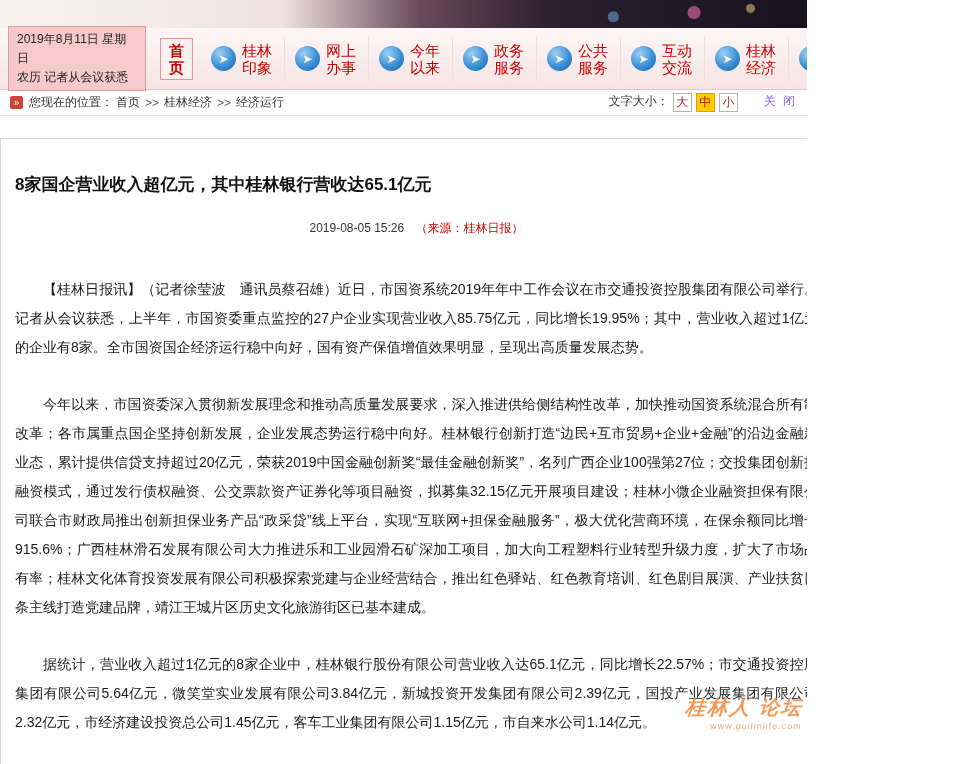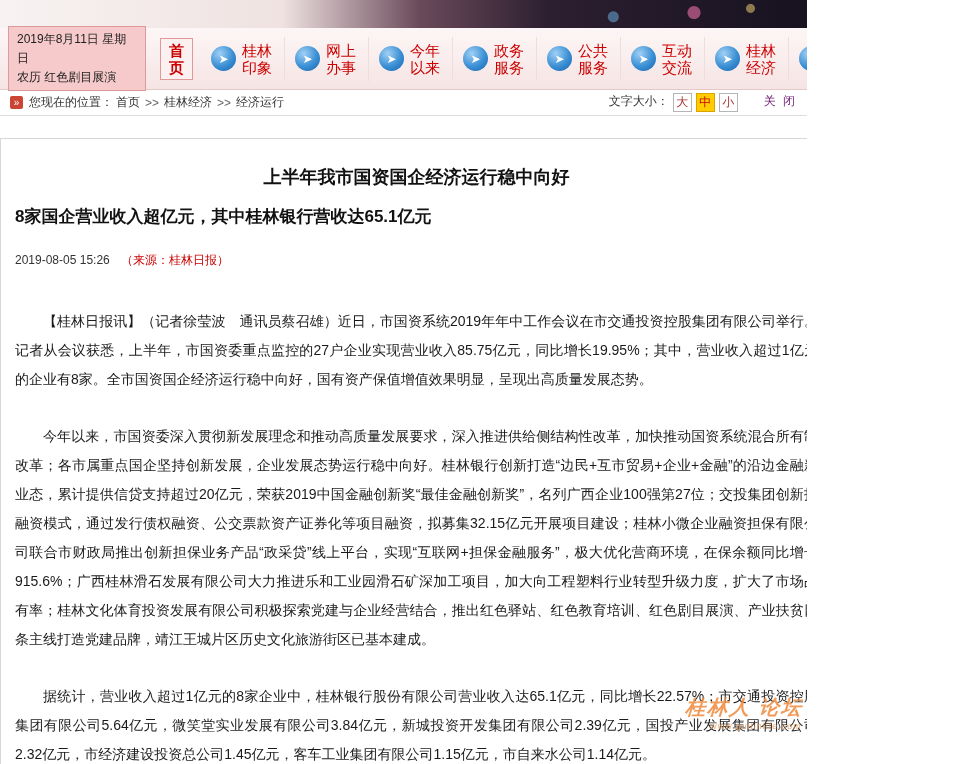--- a/index.html
+++ b/index.html
@@ -66,35 +66,35 @@
     margin-right:6px;border-radius:2px;
   }
   .crumb-link{color:#333;cursor:pointer;margin:0 3px;}
   .crumb-sep{color:#666;margin:0 2px;}
   .crumb-right{margin-left:auto;display:flex;align-items:flex-start;gap:4px;}
   .sizebox{
     width:17px;height:17px;display:inline-flex;align-items:center;justify-content:center;
     border:1px solid #b5b5b5;background:#fff;color:#a33;font-size:12px;cursor:pointer;
   }
   .sizebox.active{background:#fc0;border-color:#d9a300;color:#c00;}
-  .close-btn{color:#701a75;margin-left:22px;cursor:pointer;letter-spacing:2px;}
+  .close-btn{color:#8b5cf6;margin-left:22px;cursor:pointer;letter-spacing:2px;}
 
   
   .content-wrap{padding-top:22px;}
   .article-box{
     width:833px;margin:0 auto;background:#fff;border:1px solid #d8d8d8;
     box-sizing:border-box;padding:18px 14px 60px 14px;height:900px;
   }
   .art-title{
     margin:8px 0 0 0;text-align:center;font-size:18px;font-weight:bold;color:#111;
   }
   .art-subtitle{
     margin:16px 0 0 0;text-align:left;font-size:17px;font-weight:bold;color:#111;
   }
-  .art-meta{margin-top:24px;font-size:12px;color:#333;}
+  .art-meta{margin-top:24px;text-align:center;font-size:12px;color:#333;}
   .art-meta .src{color:#c00;margin-left:8px;}
   .art-body{margin-top:38px;font-size:14px;line-height:29px;color:#1a1a1a;text-align:justify;}
   .art-body p{margin:0 0 28px 0;text-indent:2em;}
 
   
   .watermark{
     position:absolute;right:4px;top:694px;text-align:right;
     color:#f08a3c;opacity:.85;transform:skewX(-4deg);pointer-events:none;
   }
   .watermark .wm1{font-size:20px;font-weight:bold;font-style:italic;letter-spacing:2px;}
@@ -103,21 +103,21 @@
 </head>
 <body>
 
 <div class="page">
 
   <div class="banner"></div>
 
   <div class="header">
     <div class="datebox">
       <div>2019年8月11日 星期日</div>
-      <div>农历 红色剧目展演</div>
+      <div>农历 记者从会议获悉</div>
     </div>
 
     <div class="nav-home">首页</div>
 
     <div class="nav-item">
       <span class="nav-icon">➤</span>
       <span class="nav-text">桂林印象</span>
     </div>
     <div class="nav-item">
       <span class="nav-icon">➤</span>
@@ -162,21 +162,20 @@
       <span>文字大小：</span>
       <span class="sizebox">大</span>
       <span class="sizebox active">中</span>
       <span class="sizebox">小</span>
       <span class="close-btn">关 闭</span>
     </span>
   </div>
 
   <div class="content-wrap">
     <div class="article-box">
-      <h1 class="art-title">上半年我市国资国企经济运行稳中向好</h1>
       <h2 class="art-subtitle">8家国企营业收入超亿元，其中桂林银行营收达65.1亿元</h2>
       <div class="art-meta">
         <span>2019-08-05 15:26</span>
         <span class="src">（来源：桂林日报）</span>
       </div>
       <div class="art-body">
         <p>【桂林日报讯】（记者徐莹波　通讯员蔡召雄）近日，市国资系统2019年年中工作会议在市交通投资控股集团有限公司举行。记者从会议获悉，上半年，市国资委重点监控的27户企业实现营业收入85.75亿元，同比增长19.95%；其中，营业收入超过1亿元的企业有8家。全市国资国企经济运行稳中向好，国有资产保值增值效果明显，呈现出高质量发展态势。</p>
         <p>今年以来，市国资委深入贯彻新发展理念和推动高质量发展要求，深入推进供给侧结构性改革，加快推动国资系统混合所有制改革；各市属重点国企坚持创新发展，企业发展态势运行稳中向好。桂林银行创新打造“边民+互市贸易+企业+金融”的沿边金融新业态，累计提供信贷支持超过20亿元，荣获2019中国金融创新奖“最佳金融创新奖”，名列广西企业100强第27位；交投集团创新投融资模式，通过发行债权融资、公交票款资产证券化等项目融资，拟募集32.15亿元开展项目建设；桂林小微企业融资担保有限公司联合市财政局推出创新担保业务产品“政采贷”线上平台，实现“互联网+担保金融服务”，极大优化营商环境，在保余额同比增长915.6%；广西桂林滑石发展有限公司大力推进乐和工业园滑石矿深加工项目，加大向工程塑料行业转型升级力度，扩大了市场占有率；桂林文化体育投资发展有限公司积极探索党建与企业经营结合，推出红色驿站、红色教育培训、红色剧目展演、产业扶贫四条主线打造党建品牌，靖江王城片区历史文化旅游街区已基本建成。</p>
         <p>据统计，营业收入超过1亿元的8家企业中，桂林银行股份有限公司营业收入达65.1亿元，同比增长22.57%；市交通投资控股集团有限公司5.64亿元，微笑堂实业发展有限公司3.84亿元，新城投资开发集团有限公司2.39亿元，国投产业发展集团有限公司2.32亿元，市经济建设投资总公司1.45亿元，客车工业集团有限公司1.15亿元，市自来水公司1.14亿元。</p>
 

